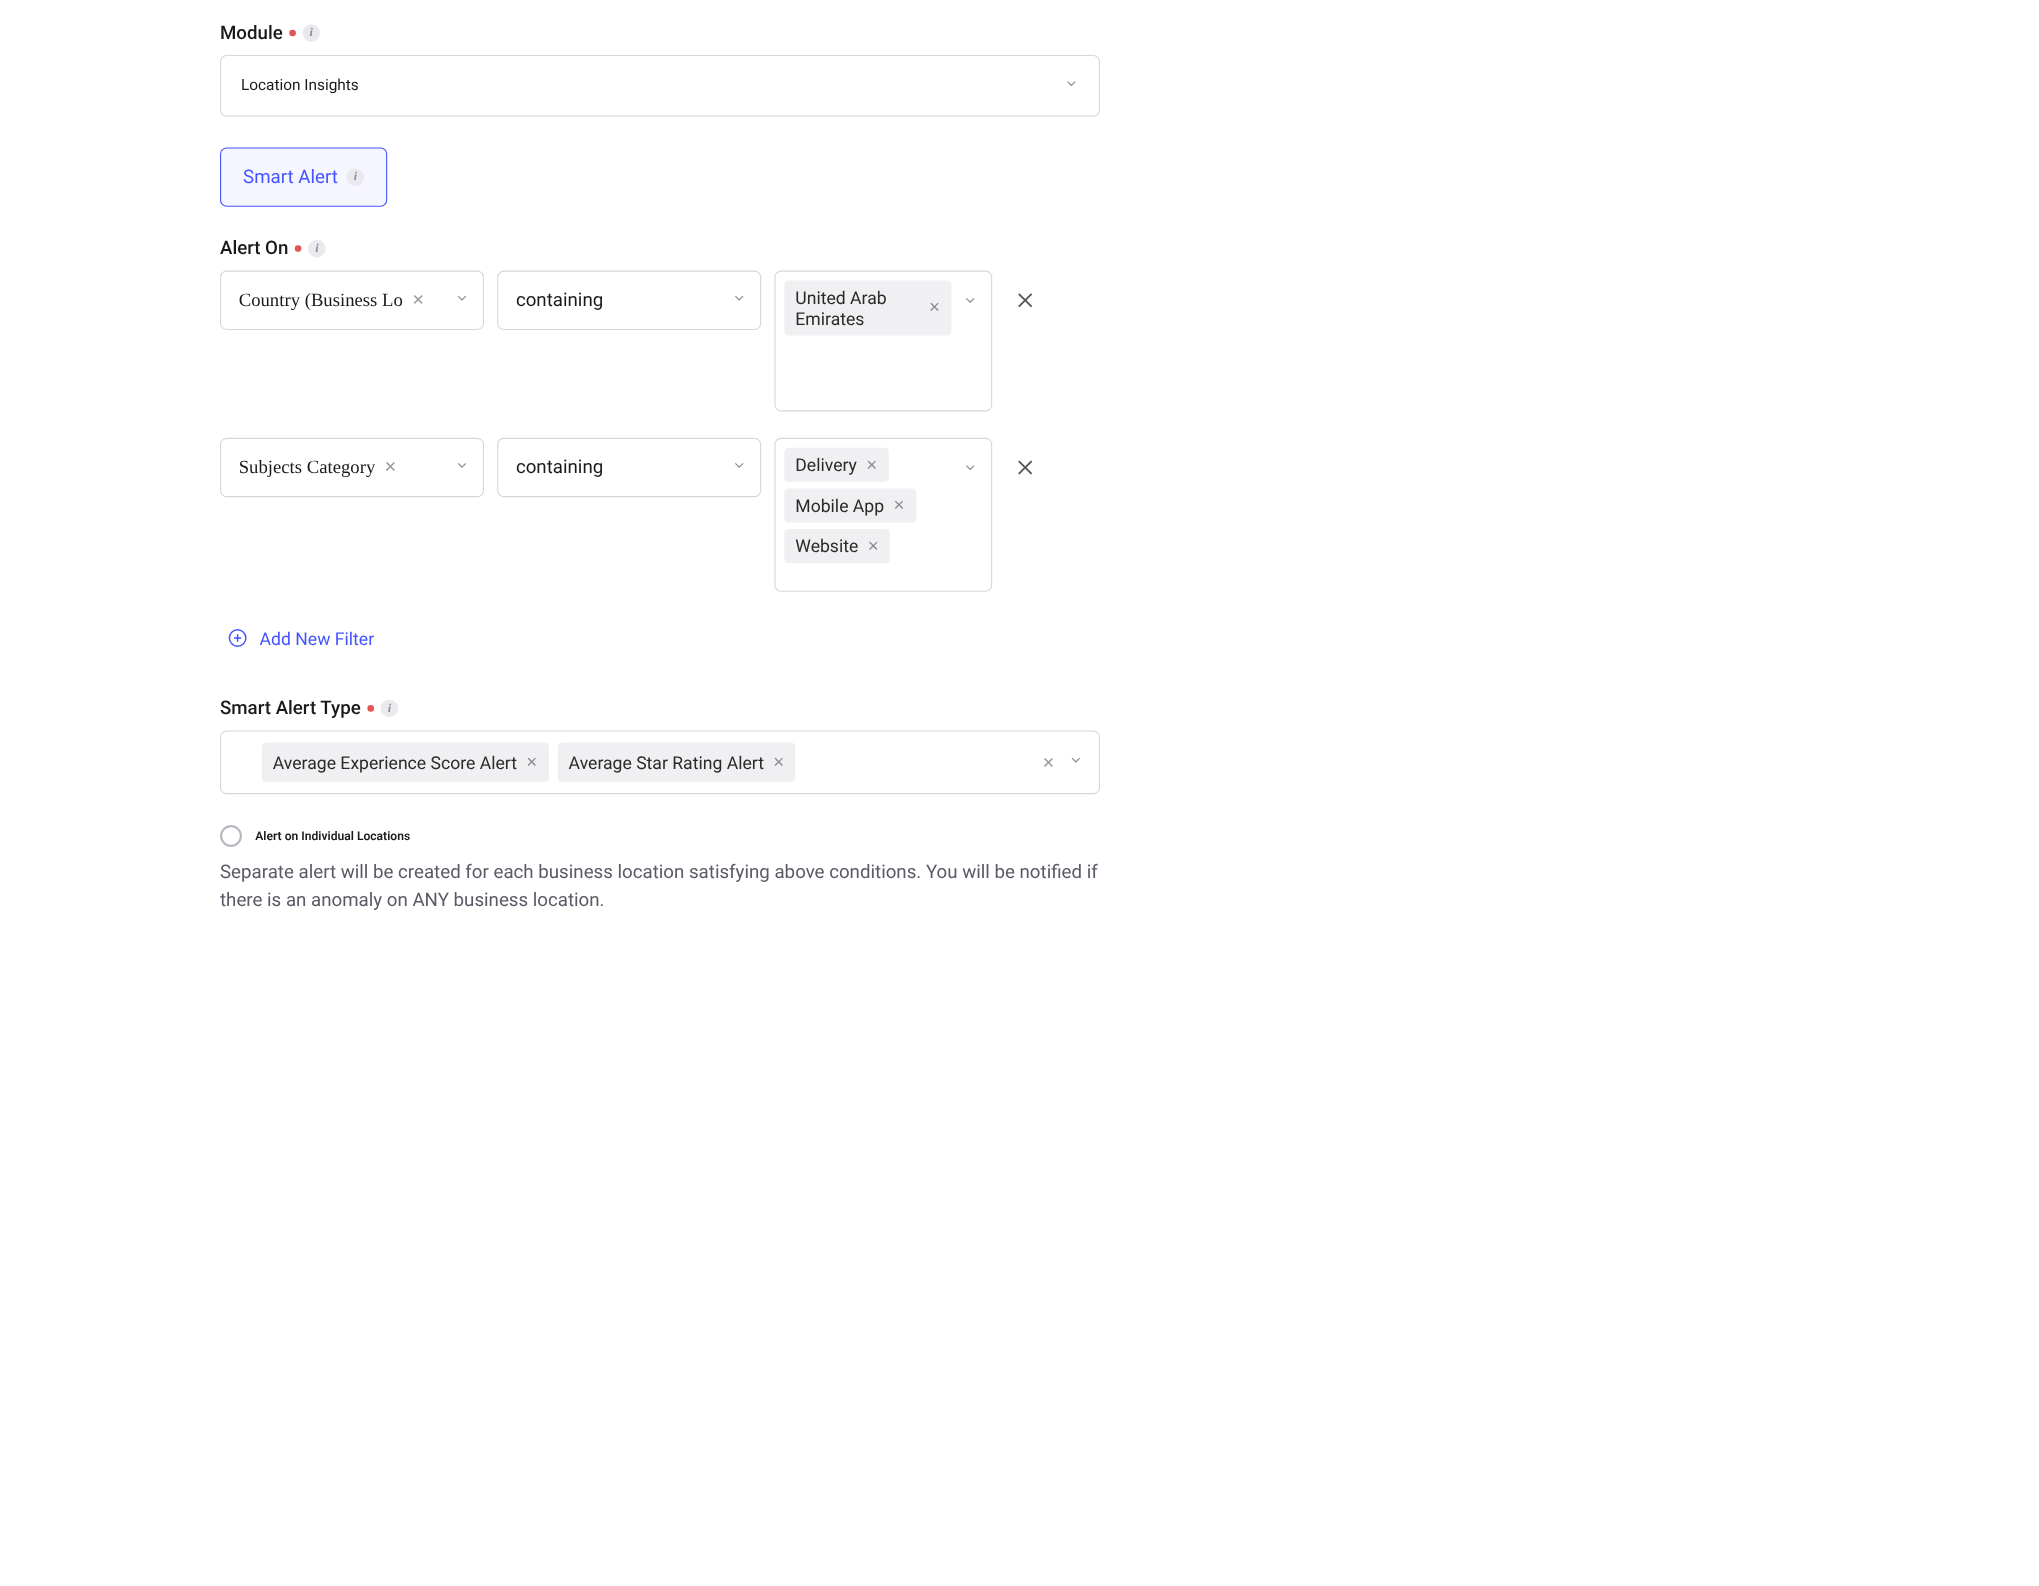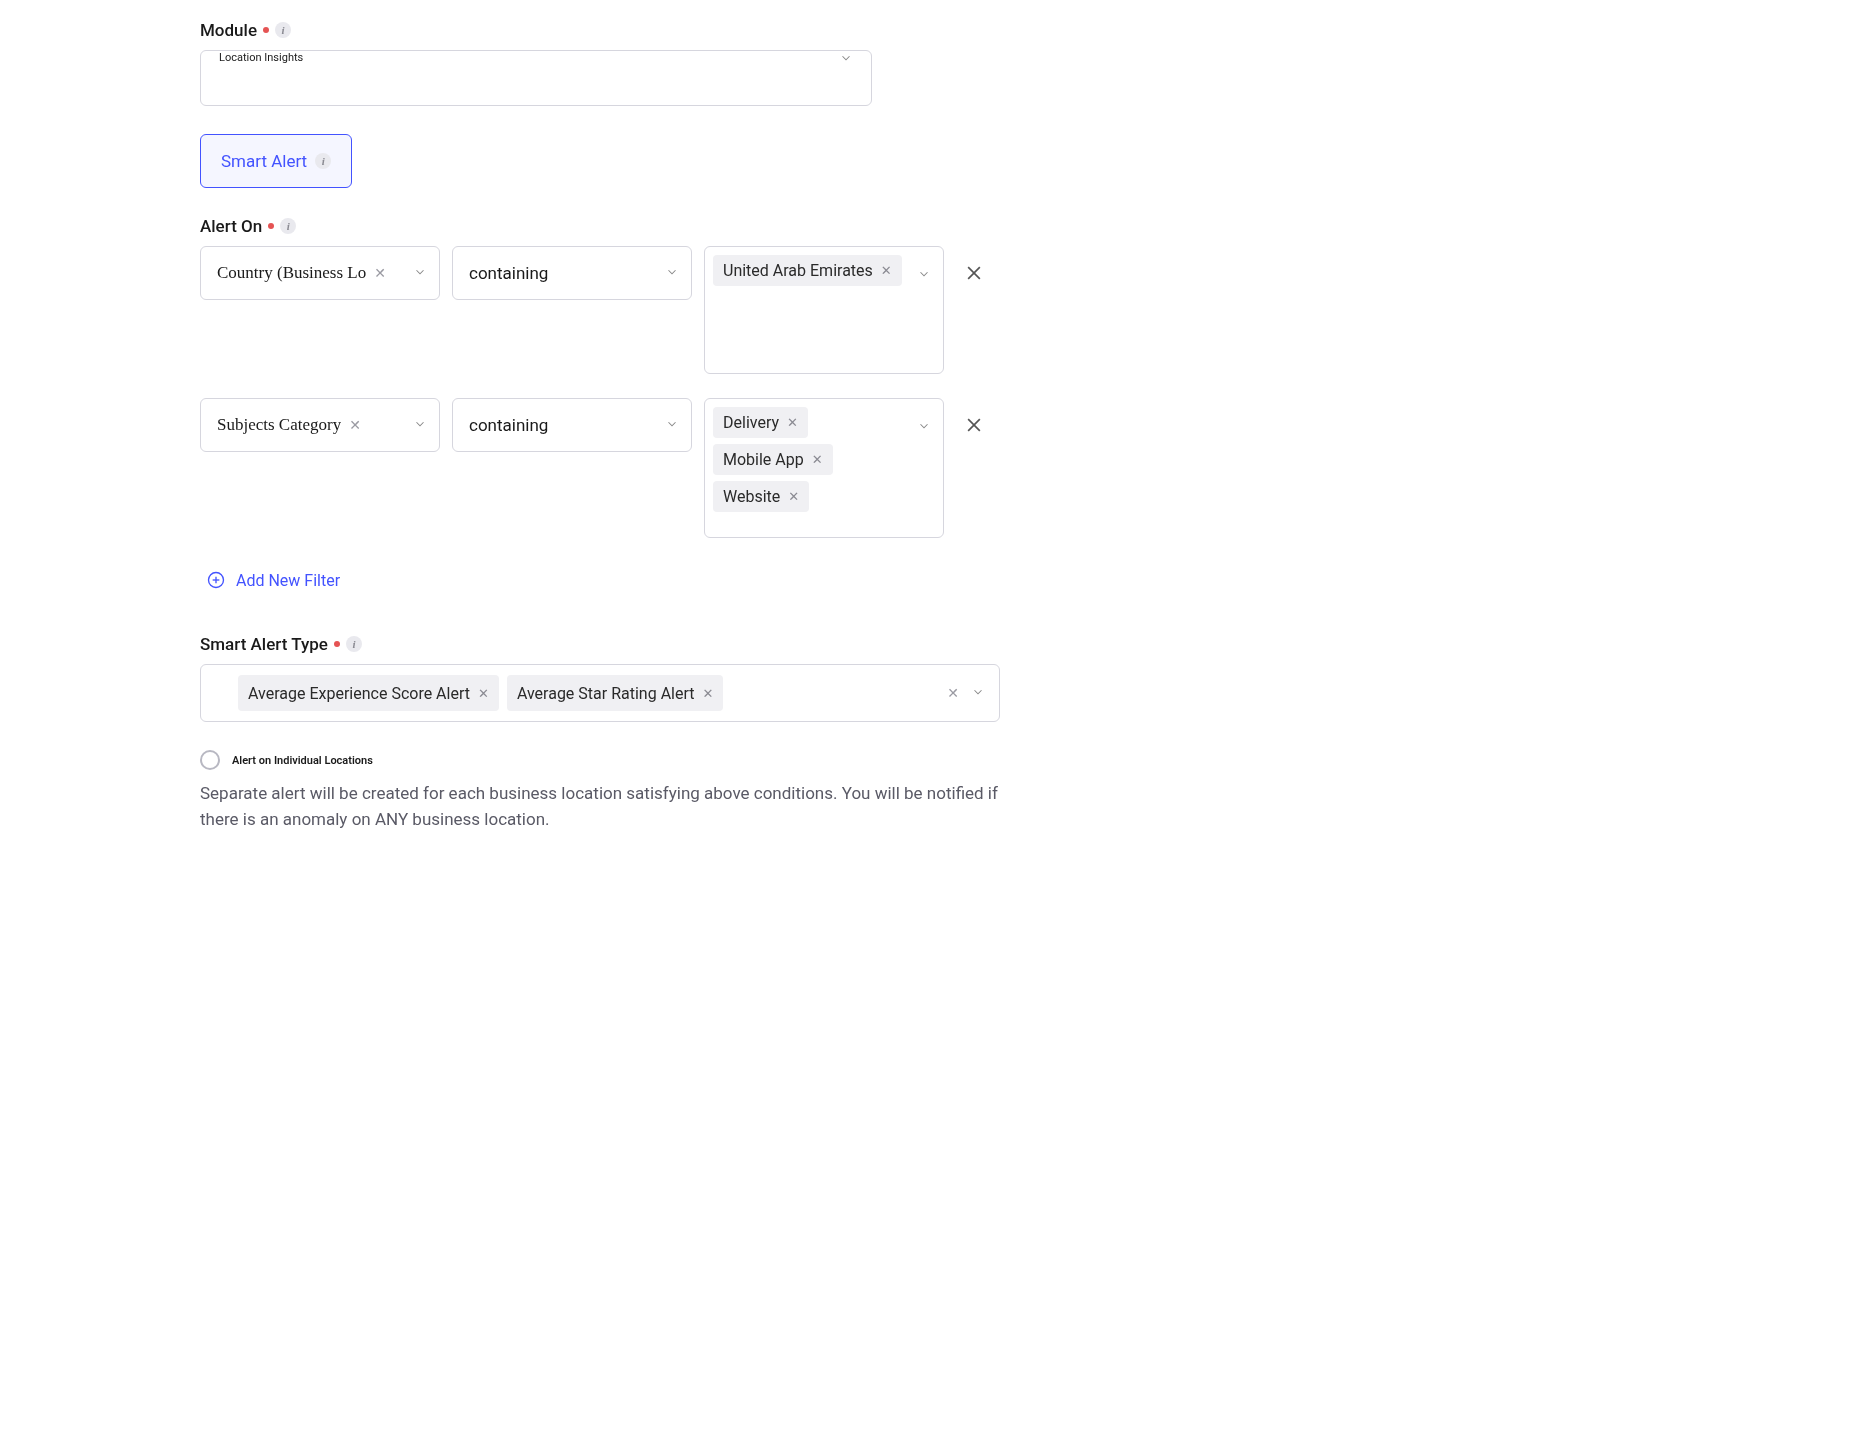--- a/index.html
+++ b/index.html
@@ -43,30 +43,31 @@
     border-radius:50%;
     background:#e9e9ee;
     color:#8a8a92;
     font-style:italic;
     font-family:Georgia, serif;
     font-size:11px;
     line-height:1;
     font-weight:600;
   }
   .select-full {
-    width: 672px;
+    width: 800px;
     height: 56px;
     border: 1px solid #d6d6de;
     border-radius: 6px;
     display: flex;
+    align-items: center;
     justify-content: space-between;
     padding: 0 18px;
     background:#fff;
     cursor:pointer;
-    font-size:11px;
+    font-size:14px;
     color:#1a1a1a;
   }
   .chevron-down svg { width:14px; height:14px; }
   .chevron-down path { stroke:#888; stroke-width:1.8; fill:none; }
   .category-chip {
     display:inline-flex;
     align-items:center;
     gap:8px;
     height:54px;
     padding:0 20px;
@@ -92,21 +93,21 @@
     justify-content:space-between;
     padding:0 12px 0 16px;
     background:#fff;
     cursor:pointer;
     font-size:17px;
     color:#1a1a1a;
   }
   .filter-select.col1 { width:240px; }
   .filter-select.col2 { width:240px; }
   .filter-values {
-    width:240px;
+    width:198px;
     min-height:54px;
     border:1px solid #d6d6de;
     border-radius:6px;
     padding:8px 36px 8px 8px;
     position:relative;
     display:flex;
     flex-wrap:wrap;
     gap:6px;
     align-content:flex-start;
     cursor:text;

